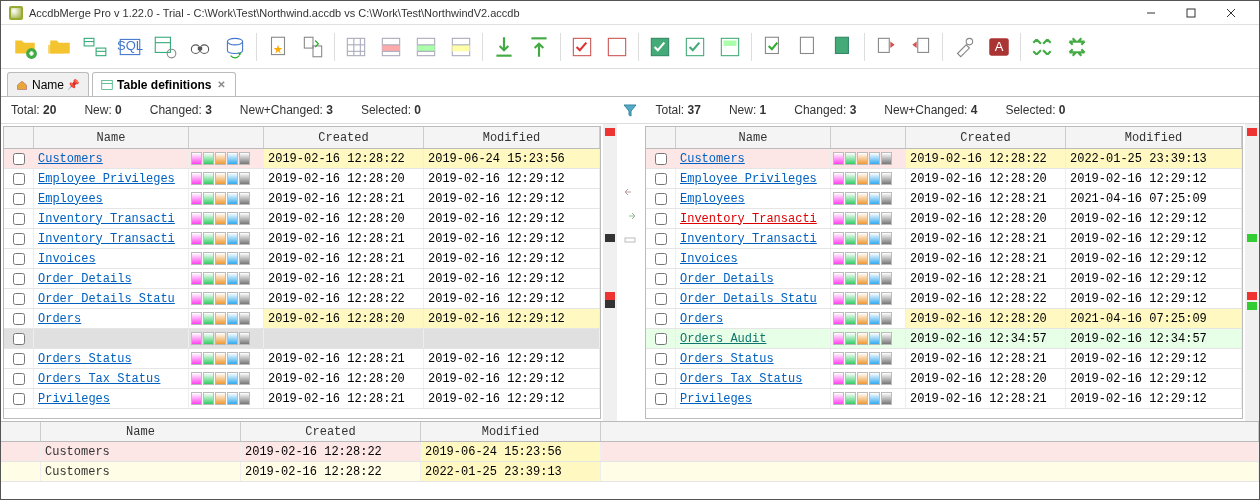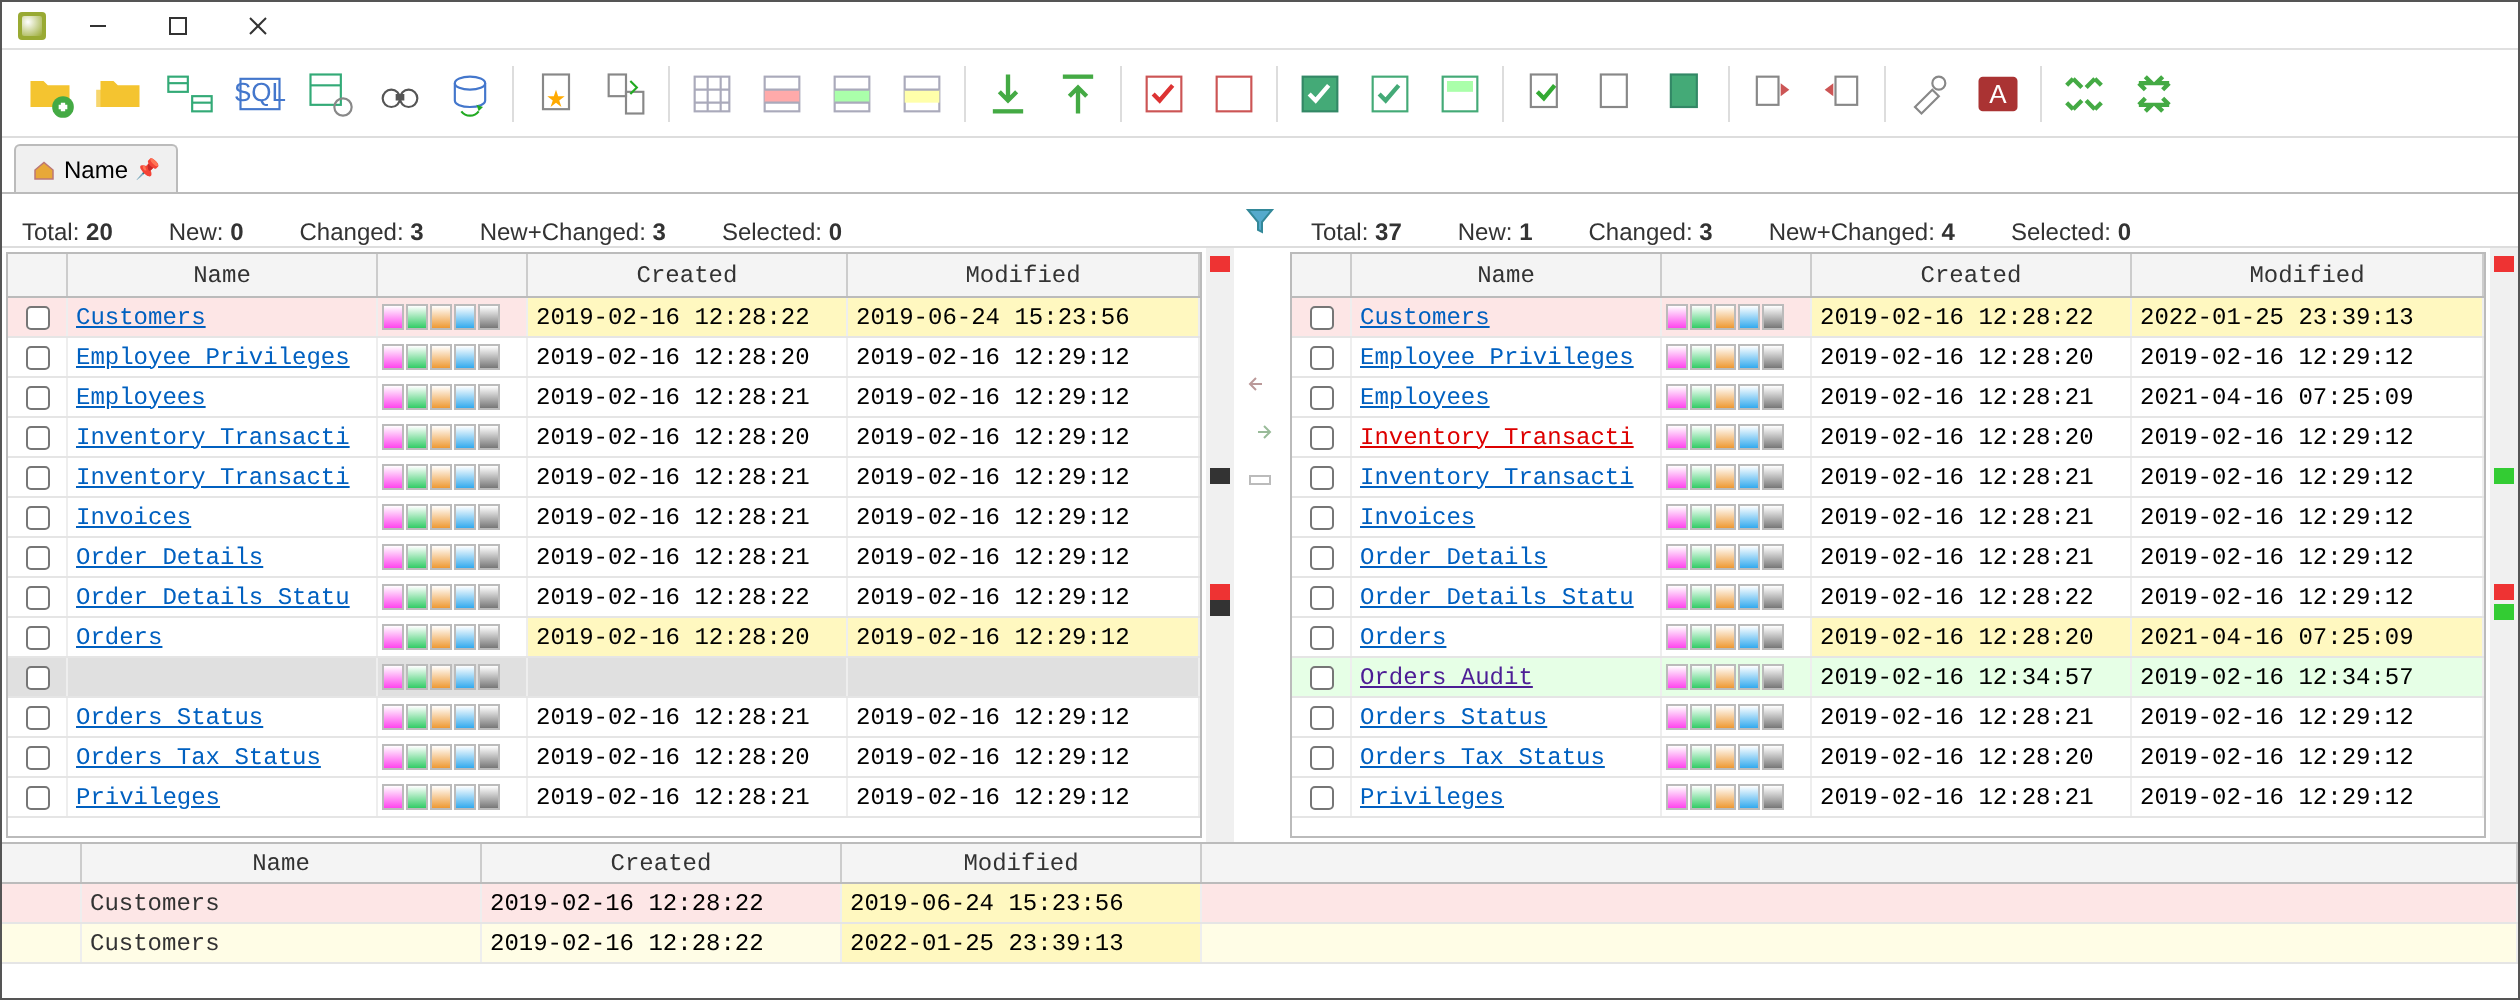--- a/index.html
+++ b/index.html
@@ -40,21 +40,21 @@
 .row { display: flex; height: 20px; border-bottom: 1px solid #e5e5e5; align-items: center; }
 .row.selected { background: #fde6e6; }
 .row.new { background: #e6ffe6; }
 .row.placeholder { background: #e0e0e0; }
 .row.highlight { background: #fffde6; }
 .cell { font-family: "Courier New", monospace; font-size: 12px; overflow: hidden; white-space: nowrap; text-overflow: clip; padding: 0 4px; border-right: 1px solid #eee; display: flex; align-items: center; height: 100%; }
 .cell.chk { width: 30px; justify-content: center; }
 .cell.chk input { width: 12px; height: 12px; }
 .cell.name { width: 155px; color: #0060c0; text-decoration: underline; }
 .cell.name.newitem { color: #d00; }
-.cell.name.neutral { color: #4c1d95; }
+.cell.name.neutral { color: #0f766e; }
 .cell.icons { width: 75px; padding: 0 2px; gap: 1px; }
 .cell.created { width: 160px; }
 .cell.modified { flex: 1; }
 .cell.hl { background: #fff8c0; }
 .mini-ico { width: 11px; height: 13px; display: inline-block; }
 
 
 .diff-markers { width: 14px; background: #f0f0f0; position: relative; }
 .diff-markers .mk { position: absolute; left: 2px; width: 10px; height: 8px; }
 .diff-markers .mk.red { background: #e33; }
@@ -69,30 +69,31 @@
 .detail { height: 78px; border-top: 1px solid #bbb; display: flex; flex-direction: column; }
 .detail .col-head { height: 20px; }
 .detail .grid-body { flex: 1; }
 .detail .cell.name { width: 200px; text-decoration: none; color: #333; }
 .detail .cell.chk { width: 40px; }
 
 
 .filter-icon { width: 16px; height: 16px; cursor: pointer; }
 
 .stats-row { display: flex; border-bottom: 1px solid #ddd; }
-.stats-row .stats { flex: 1; align-items: flex-end; }
+.stats-row .stats { flex: 1; }
 .stats-row .stats.right { border-left: 1px solid transparent; }
 .stats-row .mid { width: 30px; display: flex; align-items: center; justify-content: center; }
 
 </style>
 </head>
 <body>
 
 <div class="title-bar">
   <div class="app-icon"></div>
+  <div class="title-text">AccdbMerge Pro v 1.22.0 - Trial - C:\Work\Test\Northwind.accdb vs C:\Work\Test\NorthwindV2.accdb</div>
   <div class="win-btns">
     <div class="win-btn">
         <svg width="10" height="10">
           <line x1="1" y1="5" x2="9" y2="5" stroke="currentColor"></line>
         </svg>
       </div>
     <div class="win-btn">
         <svg width="10" height="10">
           <rect x="1" y="1" width="8" height="8" fill="none" stroke="currentColor"></rect>
         </svg>
@@ -304,20 +305,28 @@
 </div>
 
 <div class="tabs">
   <div class="tab">
     <svg class="tab-ico" viewBox="0 0 16 16">
         <path d="M2 8l6-5 6 5v6H2z" fill="#e8a838" stroke="#b77"></path>
       </svg>
     <span>Name</span>
     <span class="tab-close">📌</span>
   </div>
+  <div class="tab active">
+    <svg class="tab-ico" viewBox="0 0 16 16">
+        <rect x="1" y="2" width="14" height="12" fill="none" stroke="#3a7"></rect>
+        <line x1="1" y1="6" x2="15" y2="6" stroke="#3a7"></line>
+      </svg>
+    <span>Table definitions</span>
+    <span class="tab-close">✕</span>
+  </div>
 </div>
 
 <div class="stats-row">
   <div class="stats">
     <span class="lbl"><span>Total:</span> <b>20</b></span>
     <span class="lbl"><span>New:</span> <b>0</b></span>
     <span class="lbl"><span>Changed:</span> <b>3</b></span>
     <span class="lbl"><span>New+Changed:</span> <b>3</b></span>
     <span class="lbl"><span>Selected:</span> <b>0</b></span>
   </div>

